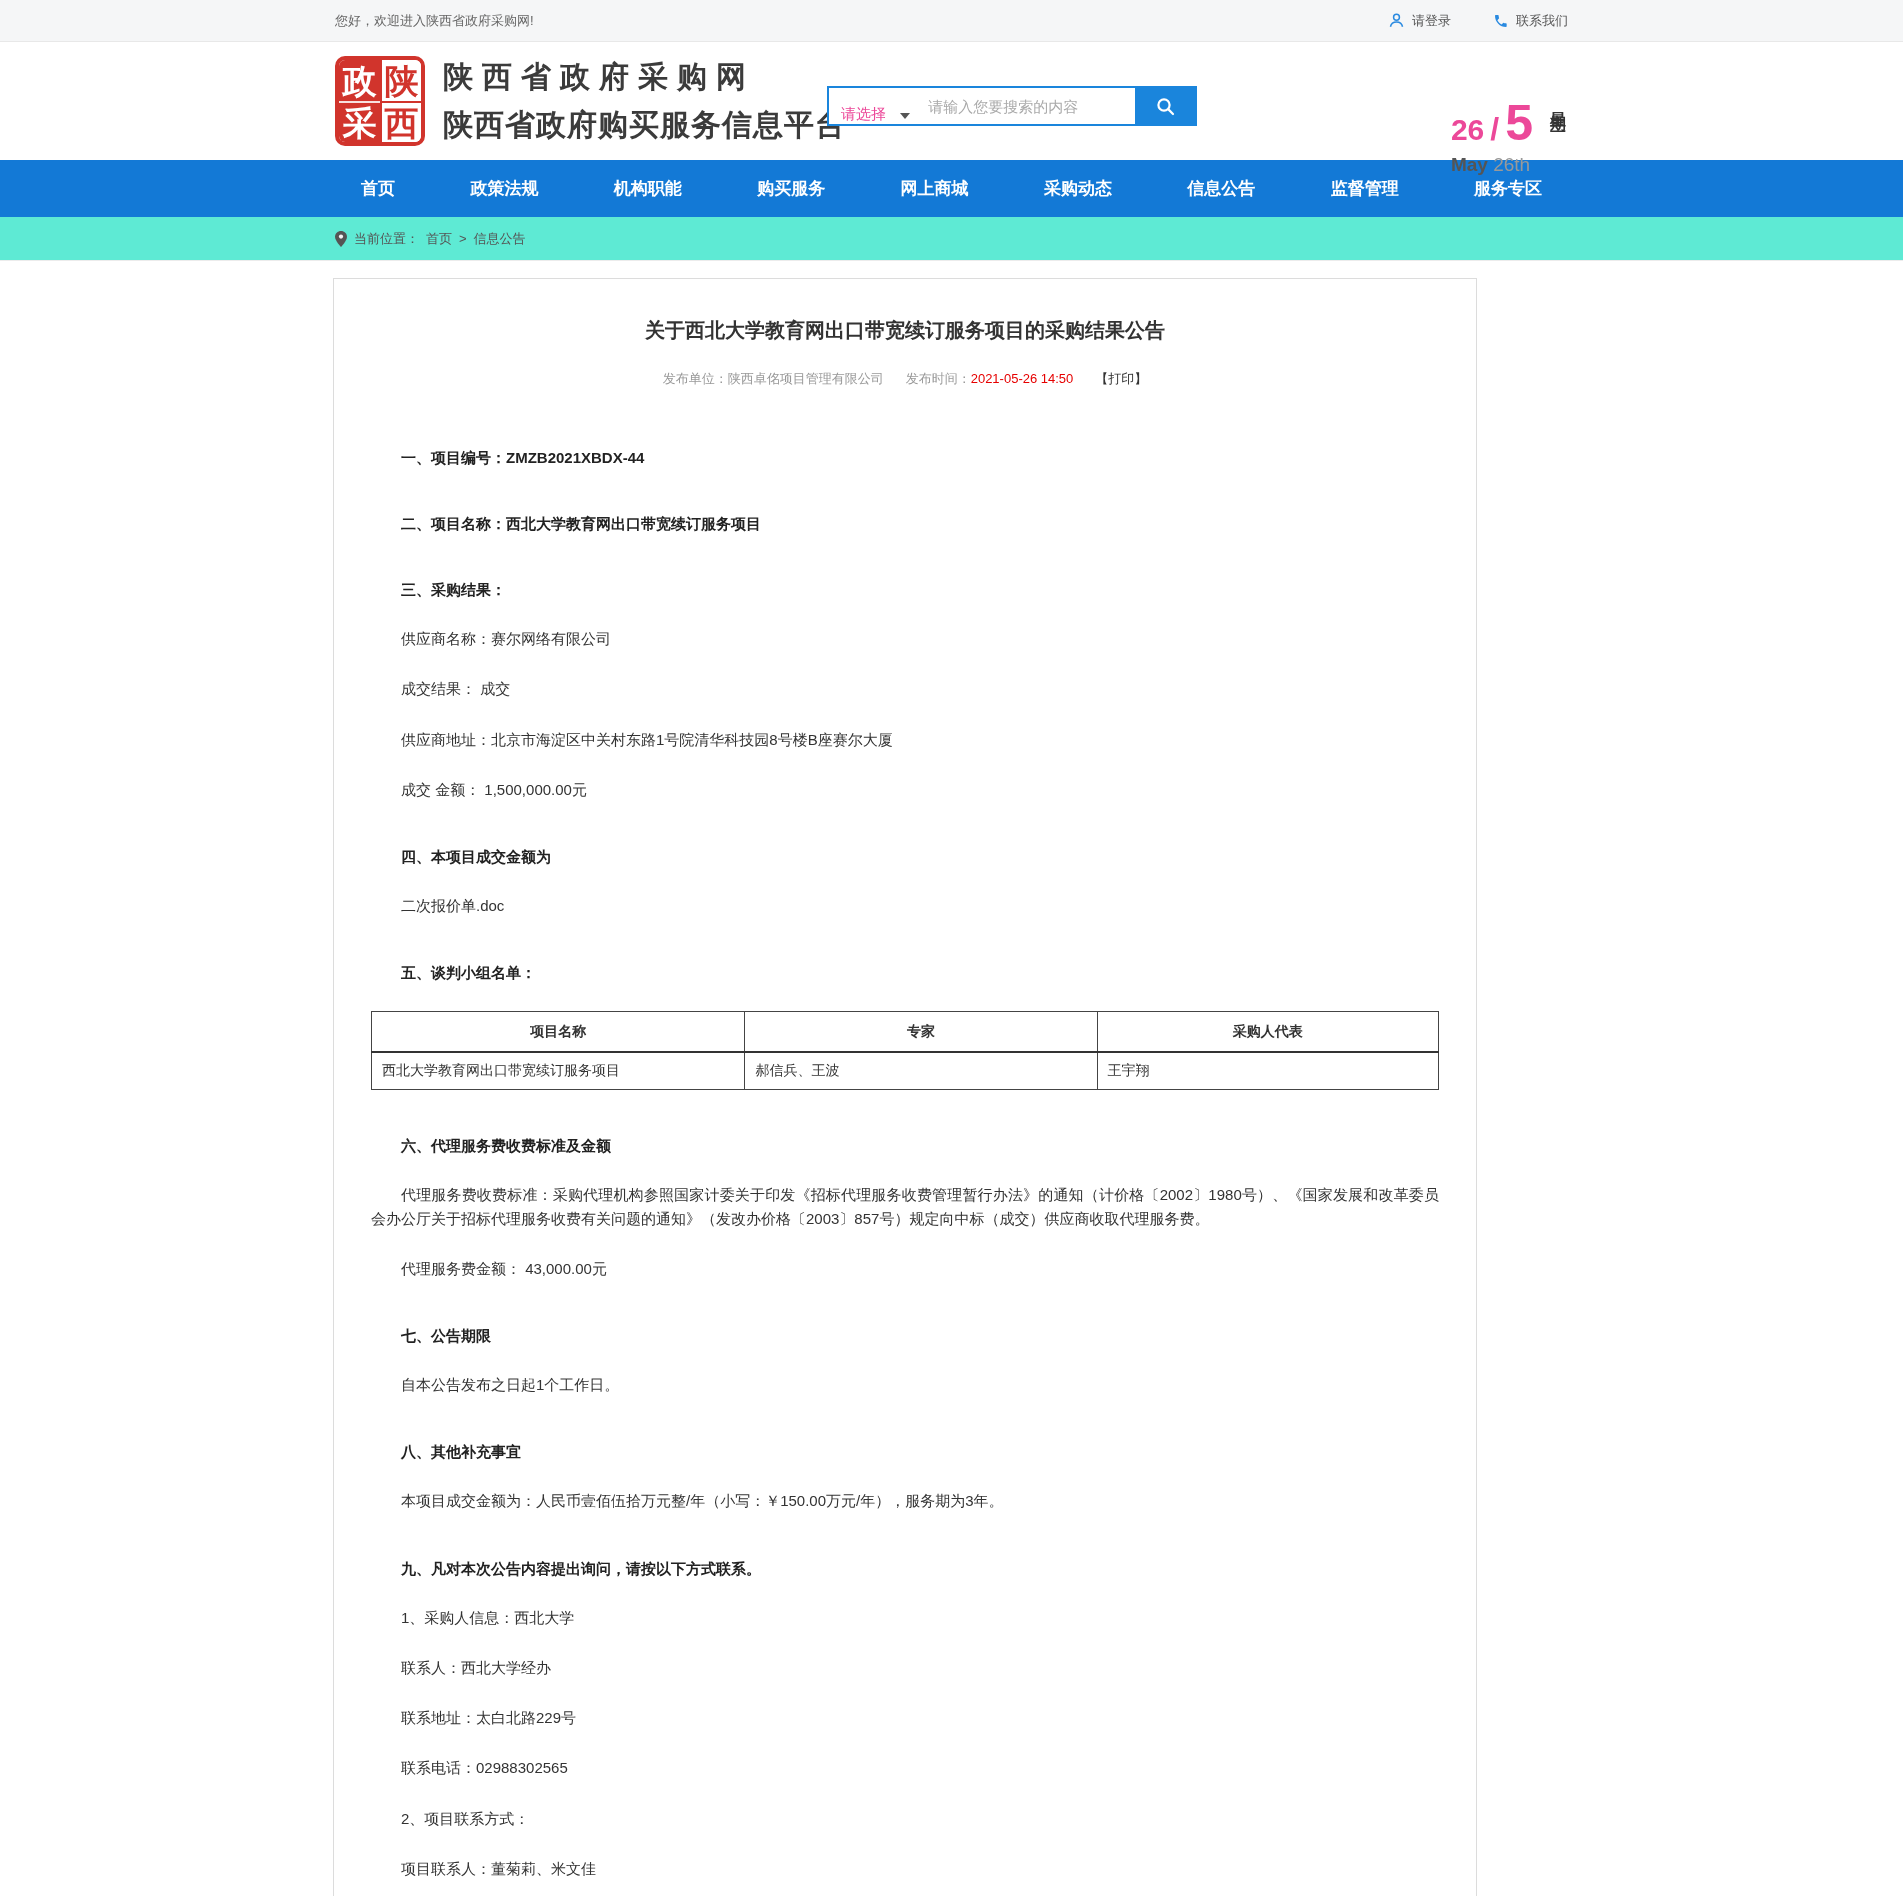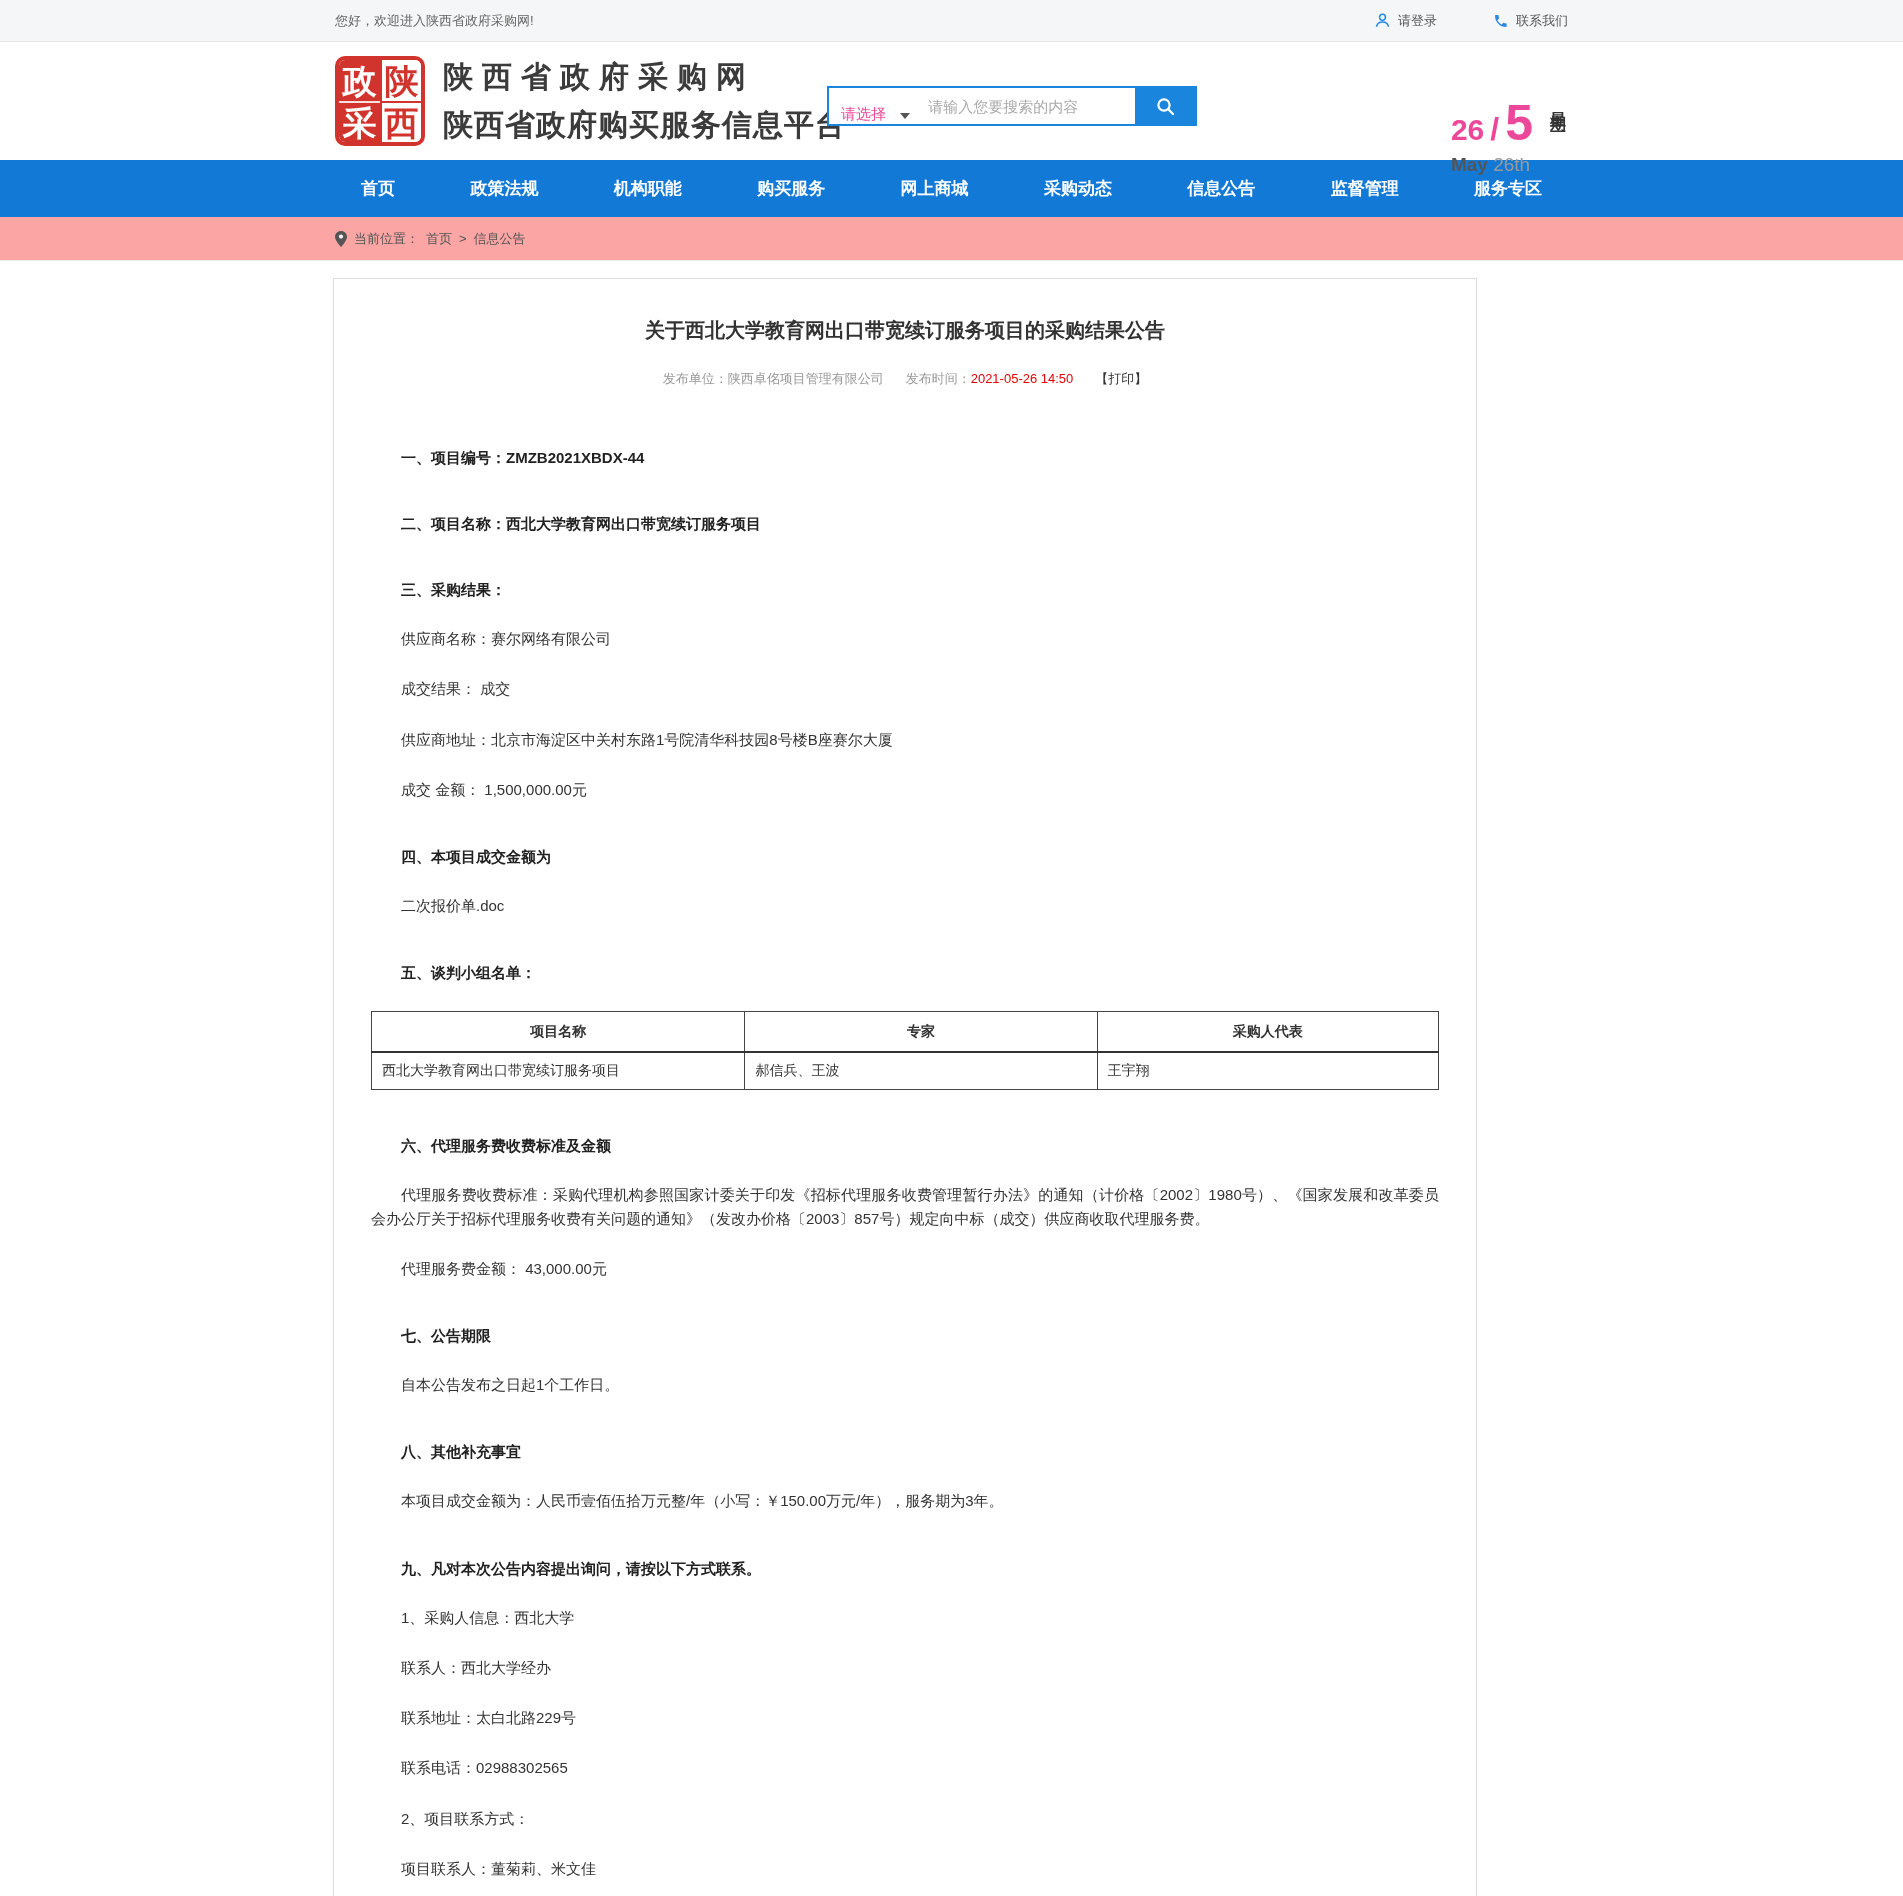--- a/index.html
+++ b/index.html
@@ -4,21 +4,21 @@
 <style>
   * { box-sizing: border-box; }
   html,body { margin:0; padding:0; background:#fff; }
   body { width:1903px; font-family:"Liberation Sans","DejaVu Sans",sans-serif; color:#333; }
   .container { width:1233px; margin-left:335px; }
 
   
   .topbar { height:42px; background:#f5f6f7; border-bottom:1px solid #e8e8e8; }
   .topbar .container { height:100%; display:flex; align-items:center; justify-content:space-between; }
   .topbar-greeting { font-size:13px; color:#666; }
-  .topbar-right { display:flex; align-items:center; gap:56px; }
+  .topbar-right { display:flex; align-items:center; gap:42px; }
   .topbar-link { display:flex; align-items:center; gap:7px; font-size:13px; color:#555; cursor:pointer; }
 
   
   .header { height:118px; background:#fff; }
   .header .container { position:relative; height:100%; }
   .logo-group { position:absolute; left:0; top:14px; display:flex; align-items:center; gap:18px; }
   .seal { width:90px; height:90px; border:4px solid #d1342c; border-radius:10px; background:#fff;
           display:grid; grid-template-columns:1fr 1fr; grid-template-rows:1fr 1fr; overflow:hidden; }
   .seal span { display:flex; align-items:center; justify-content:center; font-size:34px; font-weight:bold; line-height:1; }
   .seal .s-red { background:#d1342c; color:#fff; }
@@ -45,21 +45,21 @@
   .date-en b { color:#555; } .date-en span { color:#999; font-weight:normal; }
   .weekday { writing-mode:vertical-rl; text-orientation:upright; font-size:16px; font-weight:bold;
              color:#333; letter-spacing:4px; height:72px; margin-top:4px; }
 
   
   .nav { height:57px; background:#1379d6; }
   .nav .container { height:100%; display:flex; align-items:center; justify-content:space-between; padding:0 12px; }
   .nav-item { color:#fff; font-size:17px; font-weight:bold; line-height:57px; padding:0 14px; cursor:pointer; }
 
   
-  .crumbbar { height:44px; background:#fca5a5; border-bottom:1px solid #ececec; }
+  .crumbbar { height:44px; background:#5eead4; border-bottom:1px solid #ececec; }
   .crumbbar .container { height:100%; display:flex; align-items:center; gap:7px; font-size:13px; color:#555; }
   .crumb-link { color:#555; cursor:pointer; }
 
   
   .main { background:#fff; padding:17px 0 36px; }
   .card { margin-left:333px; width:1144px; background:#fff; border:1px solid #dcdcdc; padding-bottom:72px; }
   .article-head { padding-top:38px; text-align:center; }
   .article-title { font-size:20px; font-weight:bold; color:#333; margin:0; }
   .article-meta { margin-top:26px; font-size:13px; color:#999; display:flex; justify-content:center; align-items:flex-start; gap:22px; }
   .meta-time { color:#e60000; }

